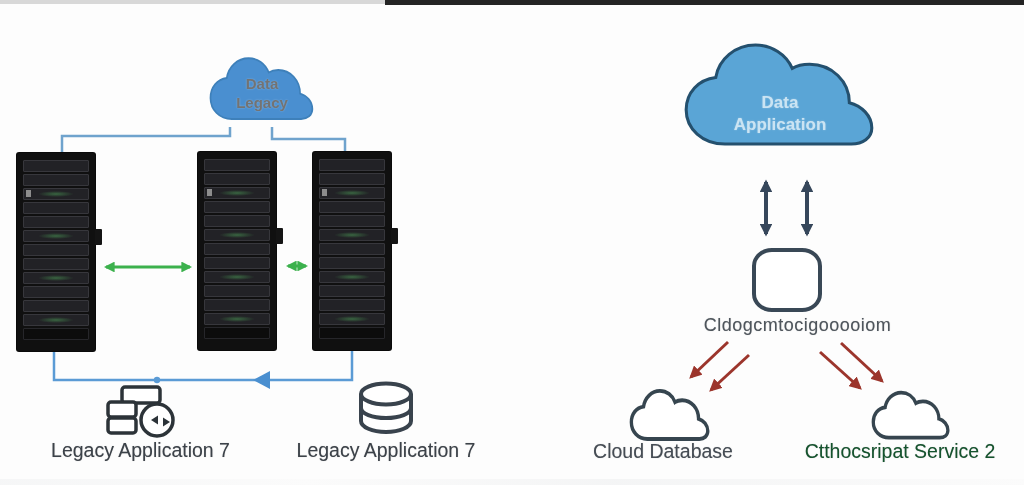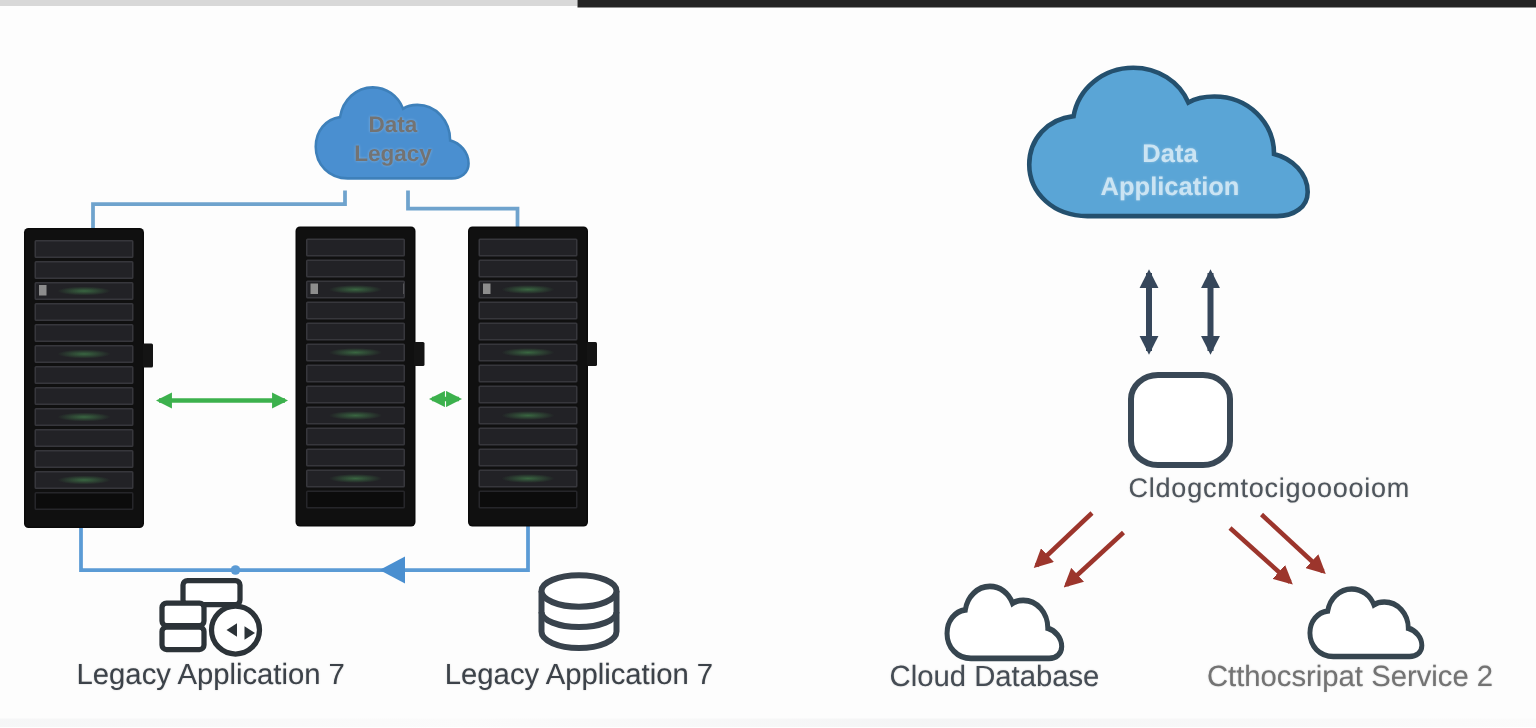--- a/index.html
+++ b/index.html
@@ -56,25 +56,25 @@
     background:#ffffff;z-index:2;
   }
 
   
   .lbl{position:absolute;text-align:center;color:#3c4249;z-index:4;
        text-shadow:0 0 1px rgba(70,70,70,.35);}
   .cloud-text{color:#737373;font-weight:600;line-height:19px;font-size:15px;
               text-shadow:0 0 2px rgba(255,255,255,.35);}
   .data-cloud-text{left:206px;top:74px;width:112px;}
   .big-cloud-text{left:678px;top:92px;width:204px;font-size:17px;line-height:22px;color:#cbe4f3;}
-  .migration-lbl{left:655px;top:315px;width:285px;font-size:18px;color:#4e555c;letter-spacing:.5px;text-align:right;}
+  .migration-lbl{left:655px;top:315px;width:285px;font-size:18px;color:#4e555c;letter-spacing:.5px;}
   .legacy1-lbl{left:33px;top:439px;width:215px;font-size:19.5px;}
   .legacy2-lbl{left:286px;top:439px;width:200px;font-size:19.5px;}
   .clouddb-lbl{left:575px;top:440px;width:176px;font-size:19.5px;color:#454c54;text-align:center;}
-  .service2-lbl{left:780px;top:440px;width:240px;font-size:19.5px;color:#737373;}
+  .service2-lbl{left:780px;top:440px;width:240px;font-size:19.5px;color:#14532d;}
 </style>
 </head>
 <body>
 
 <div class="stage">
 
   <div class="strip strip-light"></div>
   <div class="strip strip-dark"></div>
   <div class="strip strip-bottom"></div>
 

